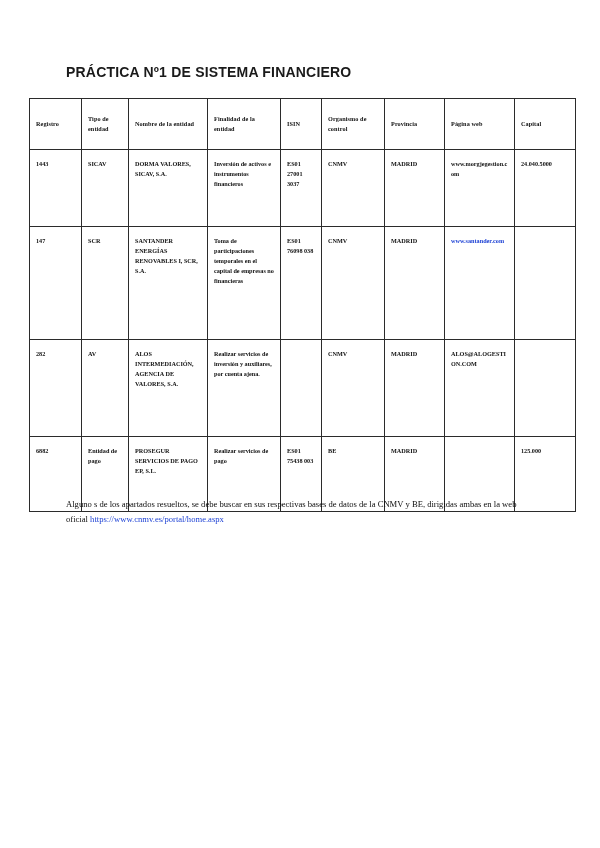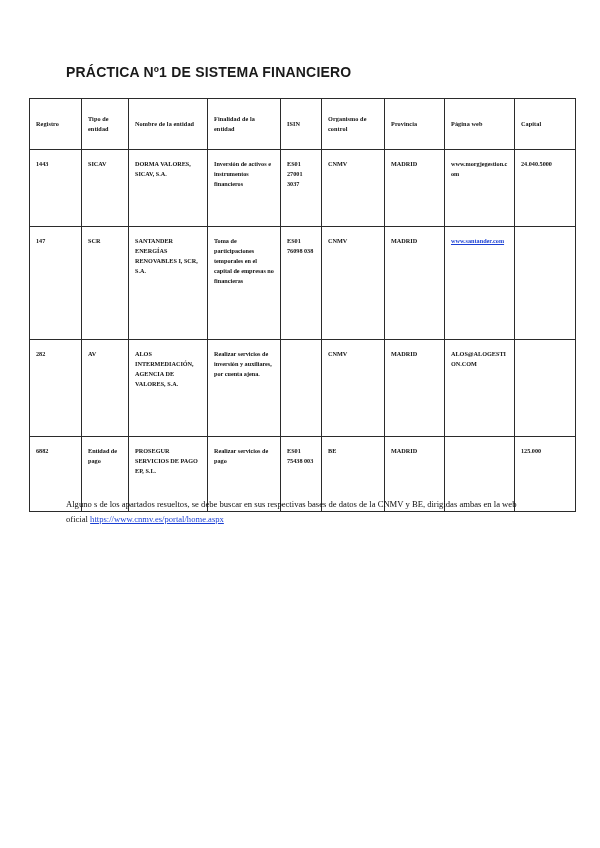--- a/index.html
+++ b/index.html
@@ -85,21 +85,20 @@
   col.c-web         { width: 70px; }
   col.c-capital     { width: 61px; }
 
   .cell-text {
     display: block;
     white-space: pre-line;
   }
 
   .link {
     color: #1a3fd4;
-    text-decoration: underline;
     word-break: break-all;
   }
 
   .footer-note {
     position: absolute;
     left: 66px;
     top: 497px;
     width: 470px;
     font-family: "Liberation Serif", serif;
     font-size: 8.6px;

